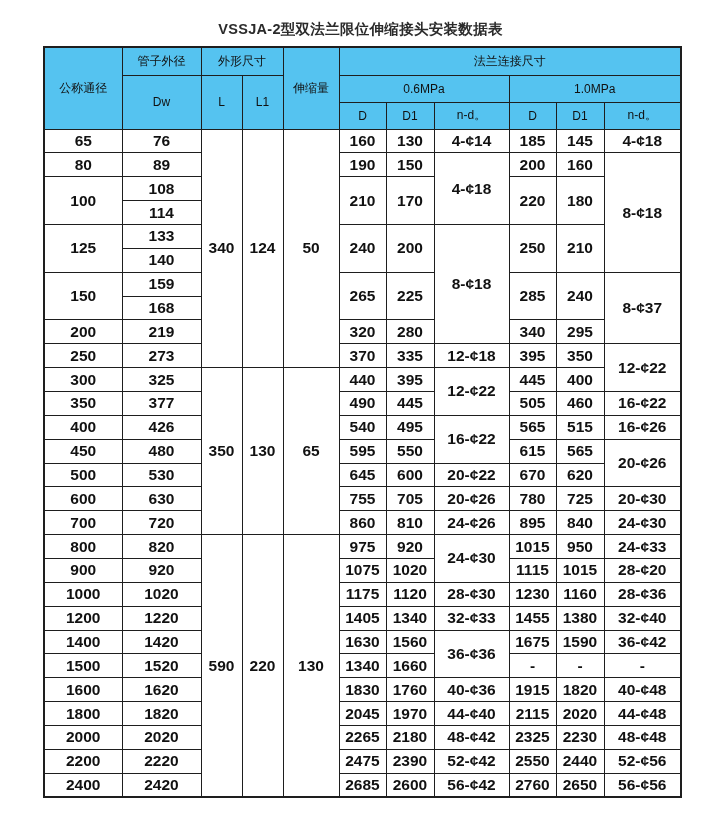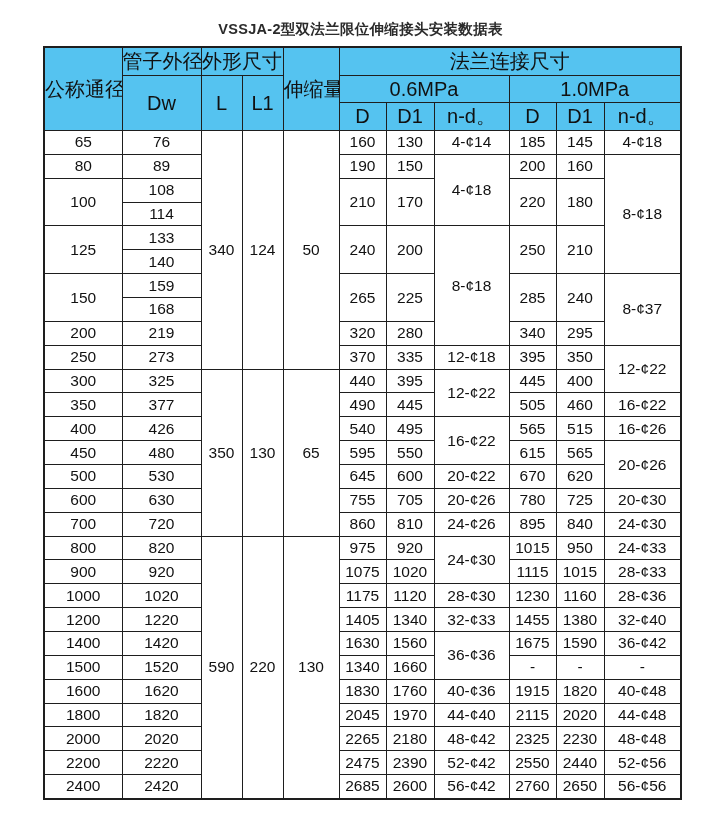--- a/index.html
+++ b/index.html
@@ -38,30 +38,30 @@
     border:1px solid var(--border);
     padding:0;
     text-align:center;
     vertical-align:middle;
     overflow:hidden;
     white-space:nowrap;
   }
   .data-table thead th{
     background:var(--header-bg);
     font-weight:normal;
-    font-size:20px;
+    font-size:12px;
   }
   .data-table thead tr.hr1{height:28px;}
   .data-table thead tr.hr2{height:27px;}
   .data-table thead tr.hr3{height:27px;}
   .data-table tbody td{
     font-size:15.5px;
     background:#ffffff;
   }
-  .data-table tbody tr{height:23.86px;}
+  .data-table tbody tr{height:23.86px;font-weight:bold;}
 </style>
 </head>
 <body>
 
 <div class="page-title">VSSJA-2型双法兰限位伸缩接头安装数据表</div>
 
 <table class="data-table">
   <colgroup>
     <col style="width:78px">
       <col style="width:79px">
@@ -258,21 +258,21 @@
         <td>950</td>
         <td>24-¢33</td>
       </tr>
       <tr>
         <td>900</td>
         <td>920</td>
         <td>1075</td>
         <td>1020</td>
         <td>1115</td>
         <td>1015</td>
-        <td>28-¢33</td>
+        <td>28-¢20</td>
       </tr>
       <tr>
         <td>1000</td>
         <td>1020</td>
         <td>1175</td>
         <td>1120</td>
         <td>28-¢30</td>
         <td>1230</td>
         <td>1160</td>
         <td>28-¢36</td>

